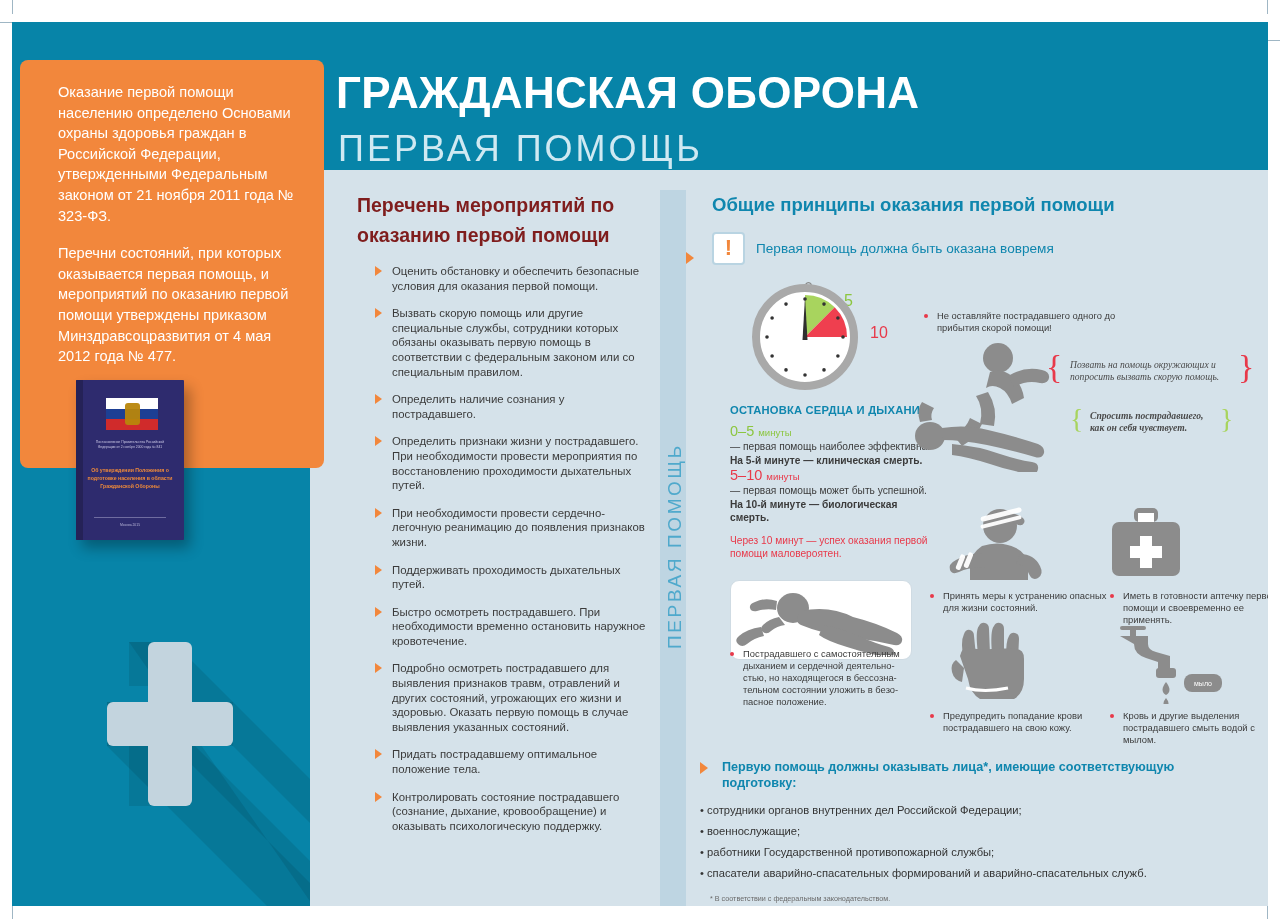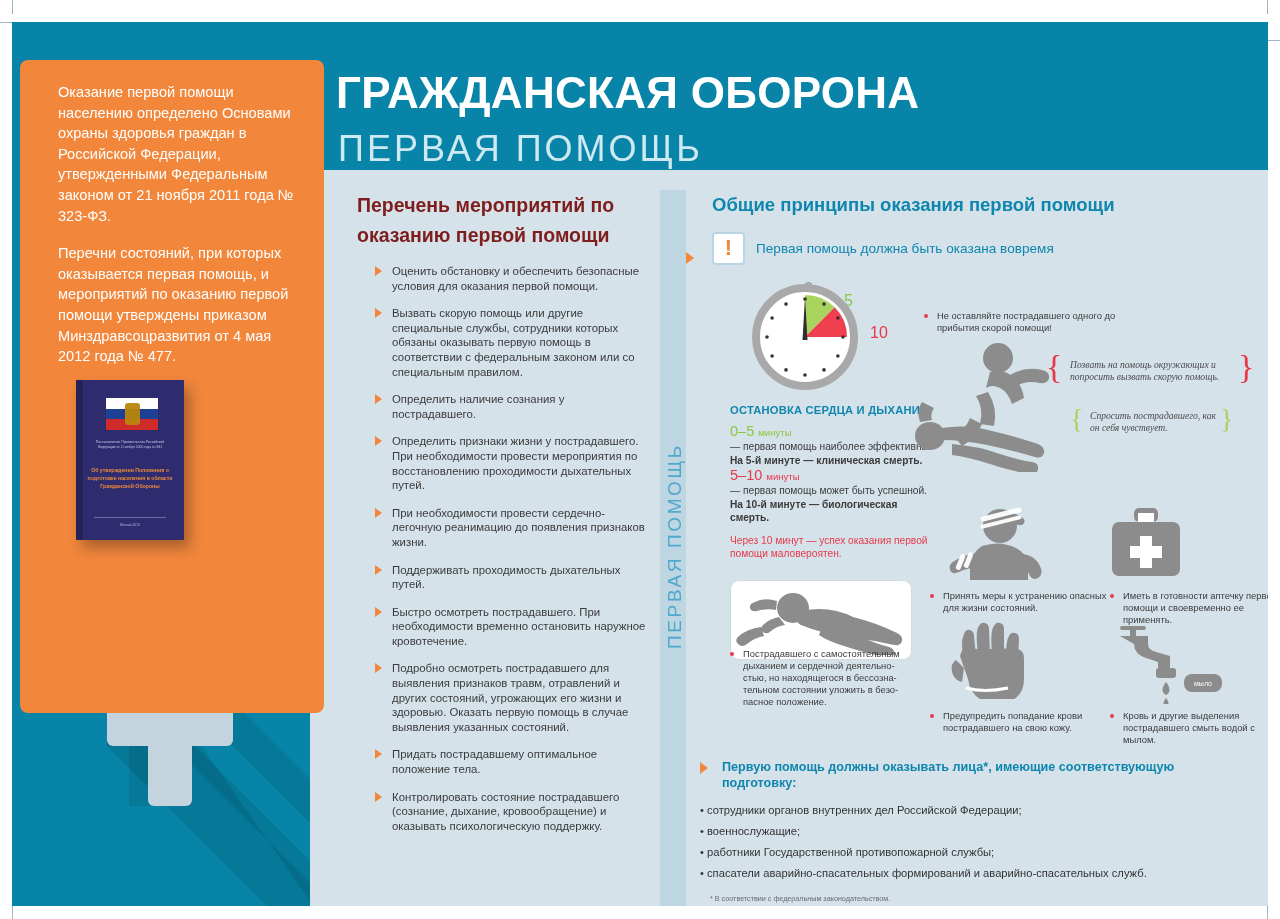--- a/index.html
+++ b/index.html
@@ -22,21 +22,21 @@
      clip-path:polygon(0 60px,0 104px,300px 404px,344px 404px,344px 360px,44px 60px);}
   .cross-shadow-fill{position:absolute;left:95px;top:45px;width:460px;height:460px;background:rgba(0,0,0,0.09);
      clip-path:polygon(22px 0,66px 0,66px 60px,126px 60px,126px 104px,66px 104px,66px 164px,22px 164px,22px 104px,0 104px,0 60px,22px 60px,
                        344px 382px,344px 338px,404px 338px,404px 294px,344px 294px,344px 234px,300px 234px,300px 294px,240px 294px,240px 338px,300px 338px,300px 398px);}
   .cross{position:absolute;left:95px;top:45px;width:126px;height:164px;}
   .cross b{position:absolute;display:block;background:#c3d4de;border-radius:6px;}
   .cross .v{left:41px;top:0;width:44px;height:164px;}
   .cross .h{left:0;top:60px;width:126px;height:44px;}
 
   
-  .orange{position:absolute;left:8px;top:38px;width:304px;height:653px;background:#f2873c;border-radius:8px;
+  .orange{position:absolute;left:8px;top:38px;width:304px;height:408px;background:#f2873c;border-radius:8px;
      color:#ffffff;box-sizing:border-box;padding:22px 24px 0 38px;}
   .orange p{margin:0;font-size:14.6px;line-height:20.6px;}
   .orange p+p{margin-top:17px;}
 
   
   .book{position:absolute;left:64px;top:358px;width:108px;height:160px;background:#2e2b6e;border-radius:1px;
      box-shadow:6px 8px 14px rgba(0,0,0,0.30);overflow:hidden;}
   .book .spine{position:absolute;left:0;top:0;width:7px;height:100%;background:#252257;}
   .book .flag{position:absolute;left:30px;top:18px;width:52px;height:32px;background:#ffffff;}
   .book .flag .f2{position:absolute;left:0;top:10.6px;width:100%;height:10.7px;background:#1d3f94;}
@@ -256,21 +256,21 @@
         <path d="M40 104 q26 2 48 10 q18 6 32 8 q7 1 6 7 q-1 6 -8 5 q-20 -3 -40 -10 q-22 -7 -38 -9 Z"></path>
         <path d="M8 82 q-4 -12 2 -20 l12 6 q-4 6 -2 12 Z"></path>
       </g>
     </svg>
 
     <div class="brace" style="left:1034px;top:328px;color:#e8394a;">{</div>
     <div class="callout" style="left:1058px;top:337px;width:168px;"><span>Позвать на помощь окружающих и попросить вызвать скорую помощь.</span></div>
     <div class="brace" style="left:1226px;top:328px;color:#e8394a;">}</div>
 
     <div class="brace" style="left:1058px;top:380px;color:#a8d45e;font-size:28px;">{</div>
-    <div class="callout" style="left:1078px;top:388px;width:130px;"><span>Спросить пострадавшего, как он себя чувствует.</span></div>
+    <div class="callout" style="left:1078px;top:388px;width:130px;font-weight:bold;"><span>Спросить пострадавшего, как он себя чувствует.</span></div>
     <div class="brace" style="left:1208px;top:380px;color:#a8d45e;font-size:28px;">}</div>
 
     <svg style="position:absolute;left:930px;top:482px;" width="110" height="78" viewBox="0 0 110 78">
       <g fill="#8c8c8c">
         <circle cx="58" cy="22" r="17"></circle>
         <path d="M40 16 q18 -14 38 -4 q6 3 4 7 q-2 4 -8 1 q-14 -7 -28 3 Z" fill="#8c8c8c"></path>
         <rect x="38" y="8" width="42" height="5" rx="2.5" transform="rotate(-14 59 10)" fill="#ffffff" opacity="0.95"></rect>
         <rect x="38" y="16" width="42" height="4" rx="2" transform="rotate(-14 59 18)" fill="#ffffff" opacity="0.95"></rect>
         <path d="M40 42 q18 -6 34 2 q10 5 12 16 l0 16 l-58 0 l0 -14 q0 -12 12 -20 Z"></path>
         <path d="M44 50 q-16 -2 -30 6 q-8 4 -6 10 q2 5 9 2 q12 -6 27 -4 Z"></path>

